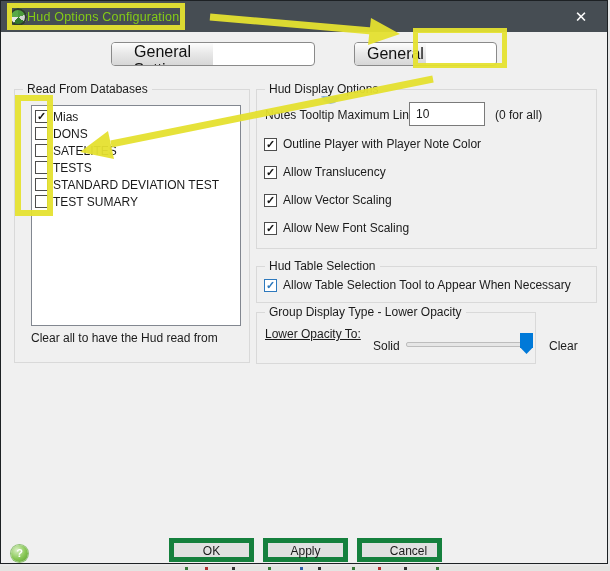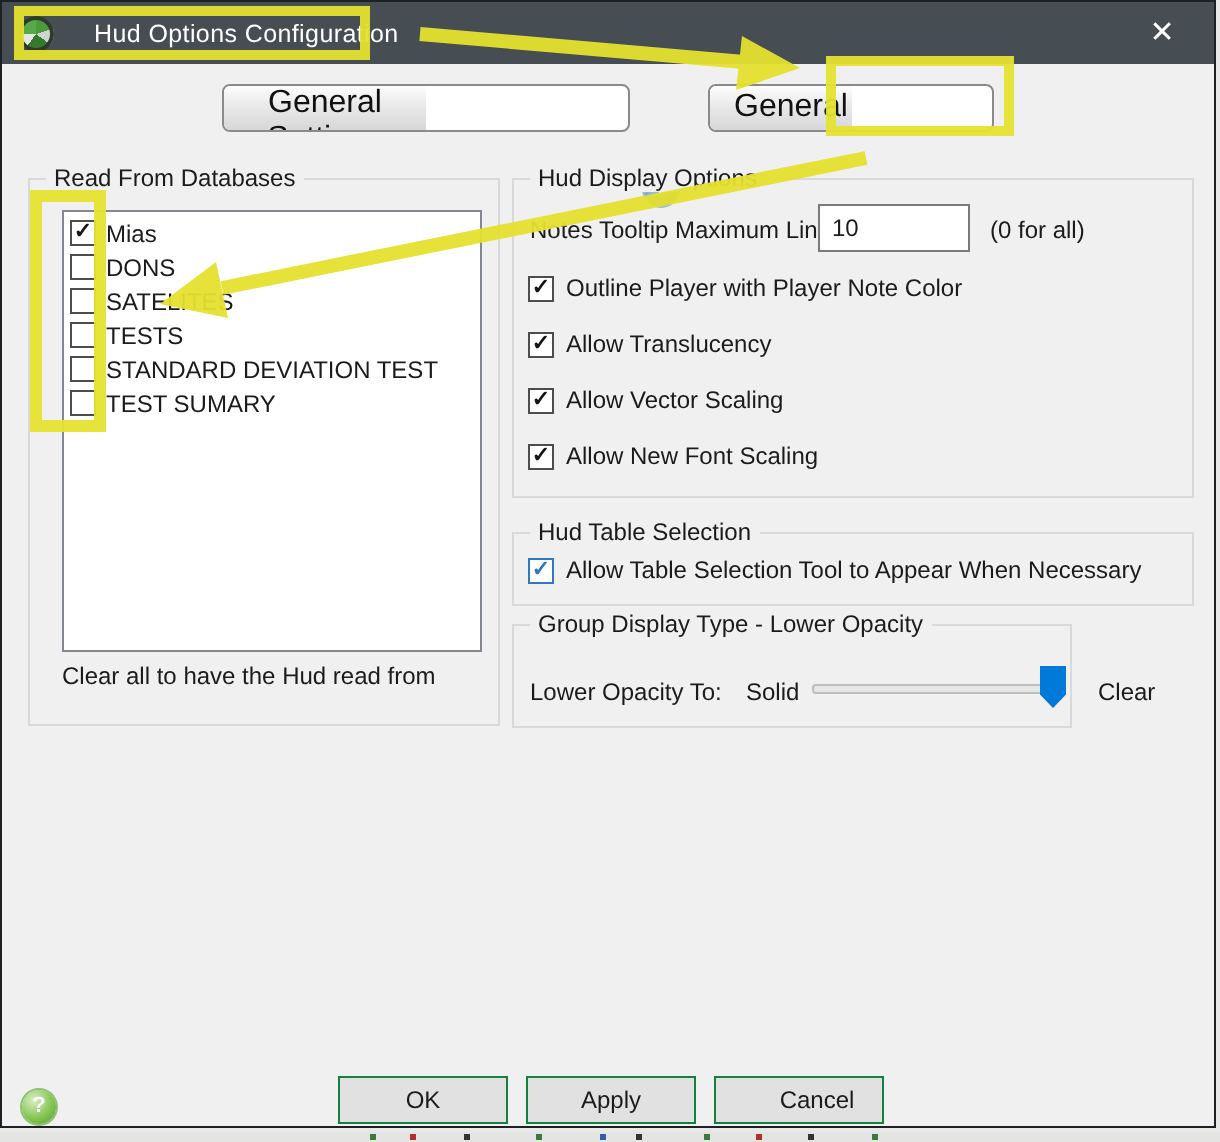--- a/index.html
+++ b/index.html
@@ -3,21 +3,21 @@
 <meta charset="utf-8">
 <style>
   html,body{margin:0;padding:0;}
   body{width:610px;height:571px;overflow:hidden;font-family:"Liberation Sans",sans-serif;background:#e8e8e8;}
   .screen{position:relative;width:610px;height:571px;}
   .dialog{position:absolute;left:0;top:0;width:608px;height:564px;background:#f0f0f0;border:1px solid #1d2124;box-sizing:border-box;}
   .titlebar{position:absolute;left:0;top:0;width:100%;height:31px;background:#464d53;display:flex;align-items:center;}
   .app-icon{width:18px;height:18px;margin-left:8px;border-radius:50%;
     background:conic-gradient(#4c9a3e 0 20%,#cfd4cf 20% 35%,#357a2c 35% 60%,#e4e7e4 60% 75%,#58a948 75%);
     box-shadow:inset 0 0 0 2px #2f3a2f;}
-  .title-text{color:#ffffff;font-size:12.5px;margin-left:20px;letter-spacing:.2px;}
+  .title-text{color:#84cc16;font-size:12.5px;margin-left:0;letter-spacing:.2px;}
   .close-btn{position:absolute;right:16px;top:6px;color:#ffffff;font-size:15px;width:20px;height:20px;
     text-align:center;line-height:20px;cursor:default;}
   
   .tabrow{position:absolute;top:41px;left:0;width:100%;height:25px;}
   .tabgroup{position:absolute;display:flex;height:24px;border:1px solid #8a8a8a;border-radius:4px;overflow:hidden;background:#fff;box-sizing:border-box;}
   .tabgroup .tab{border:none;outline:none;margin:0;height:100%;font-family:"Liberation Sans",sans-serif;
     font-size:16px;color:#111;background:linear-gradient(#fdfdfd,#e9e9e9 45%,#d7d7d7);padding:0 12px;}
   .tabgroup .tab + .tab{border-left:6px solid #000000;margin-top:36px;}
   .tabgroup .tab.sel{background:#fafafa;}
   .tg-left{left:110px;width:204px;}
@@ -43,21 +43,21 @@
   .cbrow{position:absolute;display:flex;align-items:center;gap:6px;height:18px;}
   .cbrow .lbl{font-size:12px;color:#1b1b1b;white-space:nowrap;}
   .field-label{position:absolute;font-size:12px;color:#1b1b1b;white-space:nowrap;}
   .num-input{position:absolute;left:408px;top:101px;width:76px;height:24px;border:1px solid #7a7a7a;background:#fff;
     box-sizing:border-box;font-family:"Liberation Sans",sans-serif;font-size:12px;padding:0 6px;color:#1b1b1b;}
   
   .slider-track{position:absolute;left:405px;top:341px;width:124px;height:3px;background:#e6e6e6;border:1px solid #bdbdbd;border-radius:2px;}
   .slider-thumb{position:absolute;left:519px;top:332px;width:13px;height:21px;background:#0079d8;
     clip-path:polygon(0 0,100% 0,100% 68%,50% 100%,0 68%);}
   
-  .btn{position:absolute;top:537px;width:85px;height:24px;background:#e1e1e1;border:1px solid #15803d;
+  .btn{position:absolute;top:537px;width:85px;height:24px;background:#e1e1e1;border:5px solid #15803d;
     font-family:"Liberation Sans",sans-serif;font-size:12px;color:#1b1b1b;box-sizing:border-box;}
   
   .ann-rect{position:absolute;border:5px solid #e5e130;box-sizing:border-box;z-index:40;opacity:.95;}
   .ann-svg{position:absolute;left:0;top:0;width:610px;height:571px;z-index:41;pointer-events:none;}
   
   .sliver{position:absolute;left:0;top:566px;width:610px;height:5px;background:#e4e4e2;}
   .sliver i{position:absolute;top:1px;width:3px;height:3px;display:block;}
 </style>
 </head>
 <body>
@@ -124,21 +124,21 @@
     <div id="display-options"></div>
 
     <div class="groupbox" style="left:255px;top:265px;width:341px;height:37px;">
       <span class="gb-label">Hud Table Selection</span>
     </div>
     <div id="table-option"></div>
 
     <div class="groupbox" style="left:255px;top:311px;width:280px;height:52px;">
       <span class="gb-label">Group Display Type - Lower Opacity</span>
     </div>
-    <span class="field-label" style="left:264px;top:338px;">Lower Opacity To:</span>
+    <span class="field-label" style="left:264px;top:326px;text-decoration:underline;">Lower Opacity To:</span>
     <span class="field-label" style="left:372px;top:338px;">Solid</span>
     <div class="slider-track"></div>
     <div class="slider-thumb"></div>
     <span class="field-label" style="left:548px;top:338px;">Clear</span>
 
     <span class="help-round help-green">?</span>
     <button class="btn" style="left:168px;">OK</button>
     <button class="btn" style="left:262px;">Apply</button>
     <button class="btn" style="left:356px;padding-left:24px;">Cancel</button>
   <div class="cbrow" style="left: 263px; top: 134px;">

